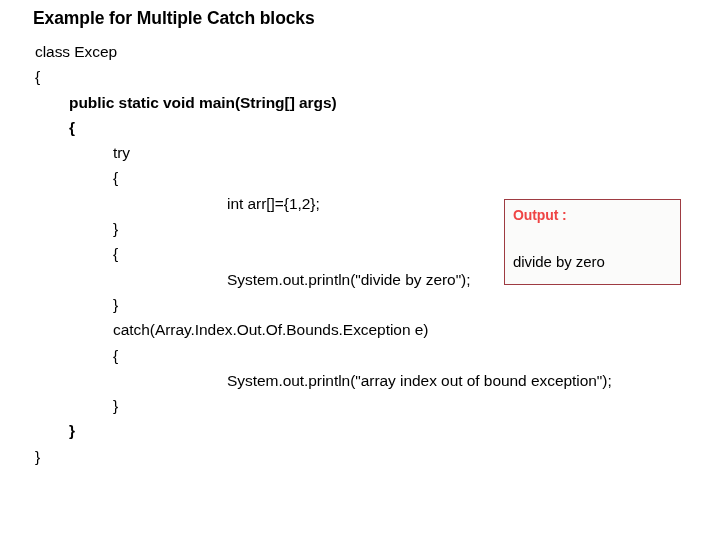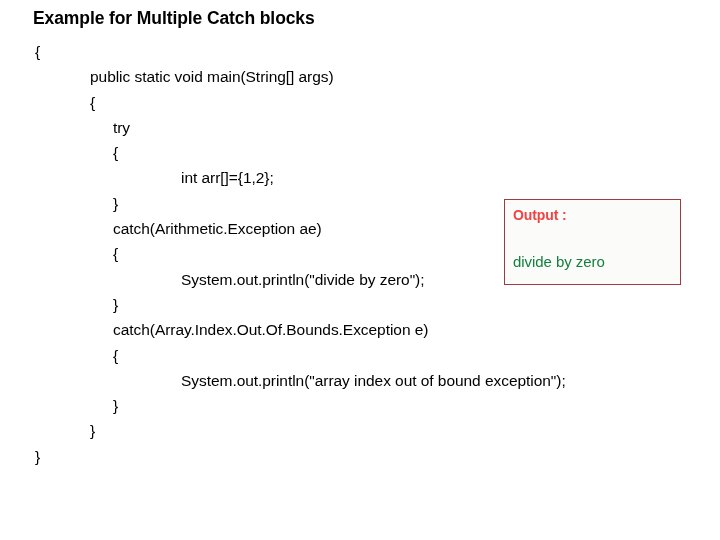--- a/index.html
+++ b/index.html
@@ -47,23 +47,23 @@
   .code-line {
     font-size: 15.5px;
     line-height: 25.3px;
     height: 25.3px;
     white-space: pre;
     color: #000000;
     letter-spacing: -0.05px;
   }
   
   .ind-0 { padding-left: 35px; }
-  .ind-1 { padding-left: 90px; }
+  .ind-1 { padding-left: 69px; font-weight: bold; }
   .ind-2 { padding-left: 113px; }
-  .ind-3 { padding-left: 181px; }
+  .ind-3 { padding-left: 181px; margin-left: 46px; }
 
   
   .output-box {
     position: absolute;
     left: 504px;
     top: 199px;
     width: 177px;
     height: 86px;
     box-sizing: border-box;
     border: 1.5px solid #9e3b42;
@@ -79,40 +79,40 @@
     color: #ef4444;
     letter-spacing: -0.1px;
   }
   .output-text {
     position: absolute;
     left: 8px;
     top: 53px;
     font-size: 15px;
     font-weight: normal;
     white-space: pre;
-    color: #15803d;
+    color: #000000;
     letter-spacing: -0.05px;
   }
 </style>
 </head>
 <body>
 
 <div id="slide">
 
   <div class="slide-title">Example for Multiple Catch blocks</div>
 
   <div class="code-block">
+    <div class="code-line ind-0">class Excep</div>
     <div class="code-line ind-0">{</div>
     <div class="code-line ind-1">public static void main(String[] args)</div>
     <div class="code-line ind-1">{</div>
     <div class="code-line ind-2">try</div>
     <div class="code-line ind-2">{</div>
     <div class="code-line ind-3">int arr[]={1,2};</div>
     <div class="code-line ind-2">}</div>
-    <div class="code-line ind-2">catch(Arithmetic.Exception ae)</div>
     <div class="code-line ind-2">{</div>
     <div class="code-line ind-3">System.out.println("divide by zero");</div>
     <div class="code-line ind-2">}</div>
     <div class="code-line ind-2">catch(Array.Index.Out.Of.Bounds.Exception e)</div>
     <div class="code-line ind-2">{</div>
     <div class="code-line ind-3">System.out.println("array index out of bound exception");</div>
     <div class="code-line ind-2">}</div>
     <div class="code-line ind-1">}</div>
     <div class="code-line ind-0">}</div>
   </div>

